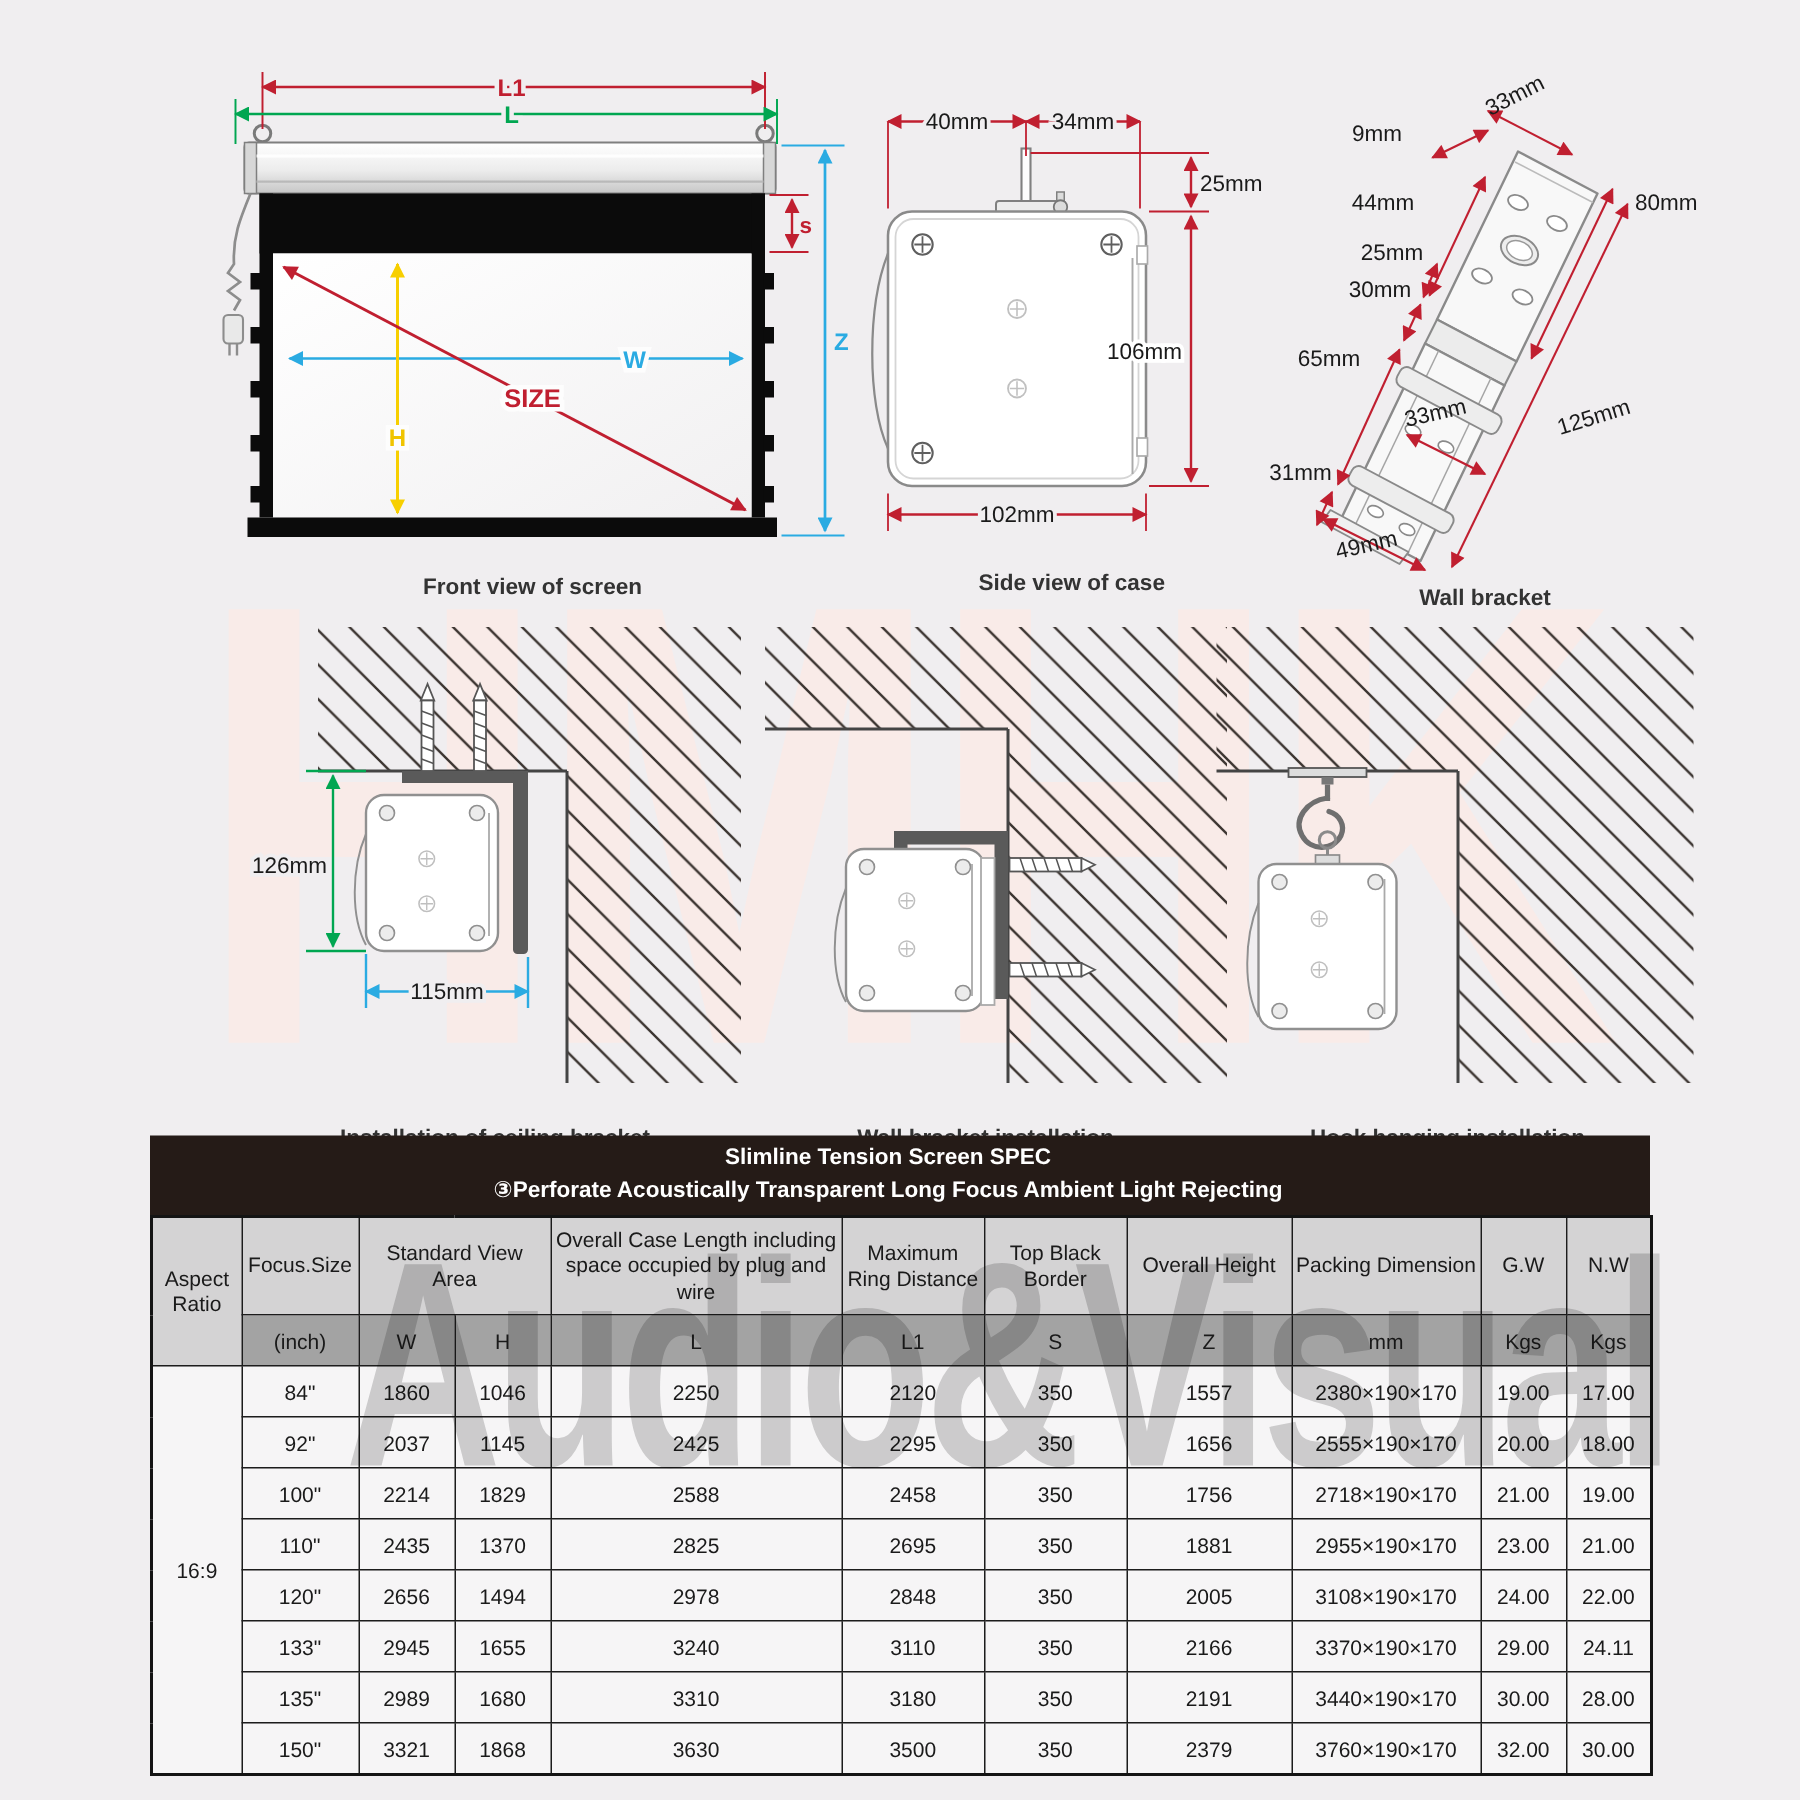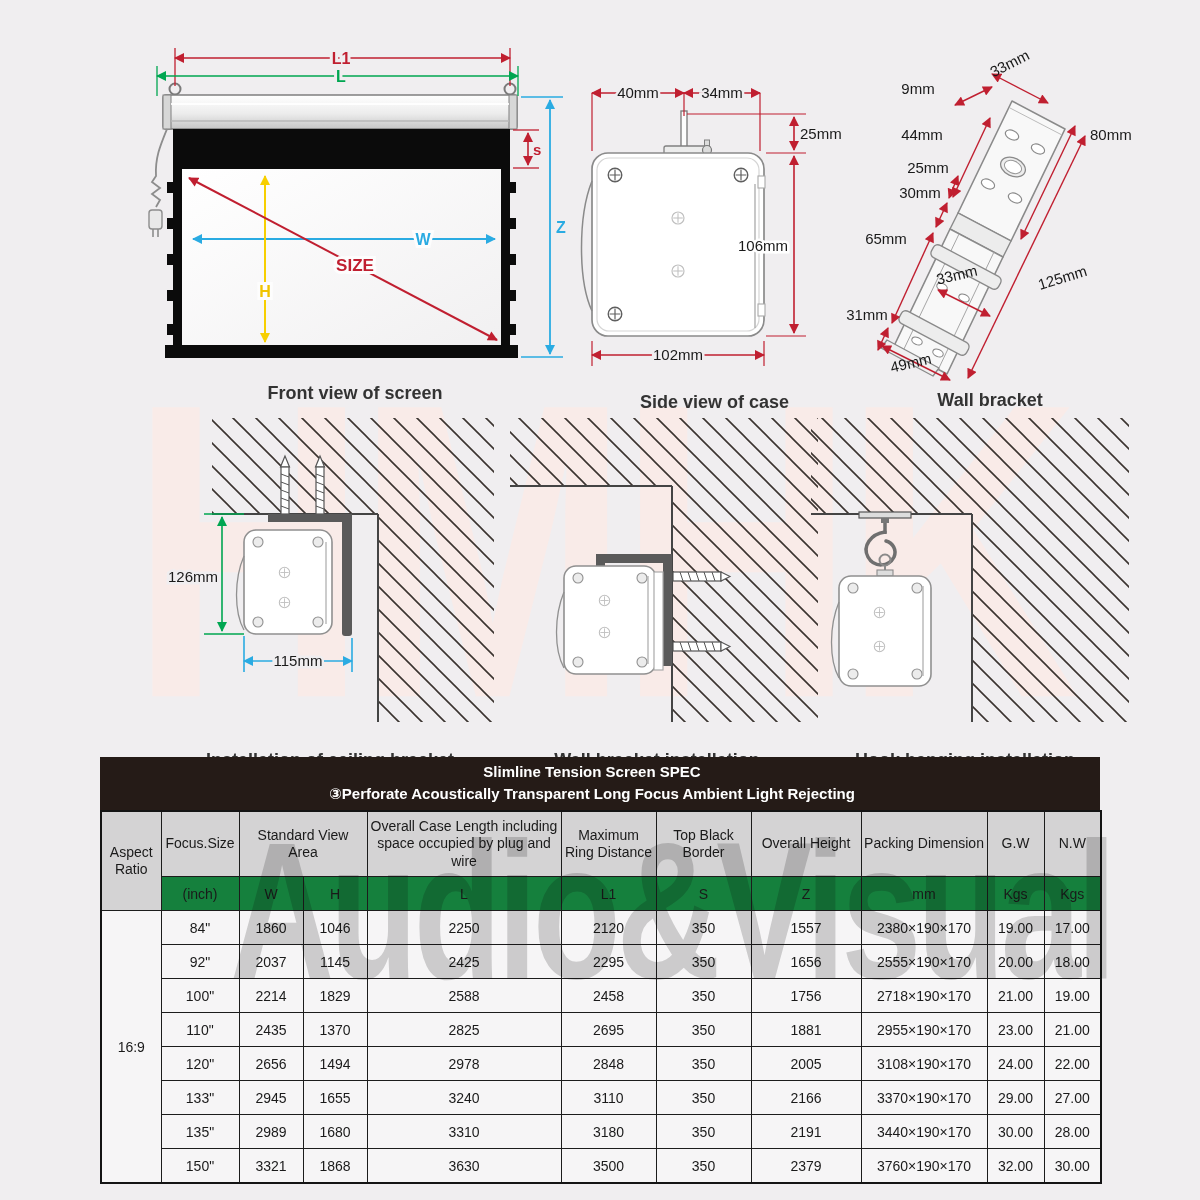--- a/index.html
+++ b/index.html
@@ -1,33 +1,33 @@
 <!DOCTYPE html>
 <html><head>
 <meta charset="utf-8">
 <style>
   html,body{margin:0;padding:0;}
   .page{position:relative;width:1200px;height:1200px;background:#f0eef0;overflow:hidden;
         font-family:"Liberation Sans","DejaVu Sans",sans-serif;color:#1a1a1a;}
   svg{font-family:"Liberation Sans","DejaVu Sans",sans-serif;}
   .fig{position:absolute;display:flex;flex-direction:column;align-items:center;z-index:1;}
-  .fig figcaption{margin-top:4px;font-size:18px;font-weight:bold;color:#333;}
+  .fig figcaption{margin-top:4px;font-size:15px;font-weight:bold;color:#333;}
   
   .wm-band{position:absolute;left:0;top:372px;width:1200px;height:392px;overflow:hidden;z-index:0;pointer-events:none;}
   .wm-brand{position:absolute;left:50%;top:50%;transform:translate(-50%,-54%) scaleX(.78);
             font-size:420px;font-weight:bold;letter-spacing:-14px;color:#f9ebe8;white-space:nowrap;line-height:1;}
   
   .table-wrap{position:absolute;left:100px;top:757px;width:1000px;z-index:2;}
   .tbl-title{background:#251b17;color:#fff;text-align:center;font-size:15px;font-weight:bold;
              line-height:22px;padding:4px 16px 5px 0;}
   table{border-collapse:collapse;table-layout:fixed;width:1000px;background:#f0eef0;}
   td{border:1.6px solid #1c1c1c;text-align:center;vertical-align:middle;font-size:14px;
      padding:1px 2px;overflow:hidden;}
   .hrow td{background:#d4d3d4;height:62px;line-height:1.25;}
-  .srow td{background:#15803d;height:31px;}
+  .srow td{background:#a3a3a3;height:31px;}
   .drow td{background:#f6f5f6;height:31px;}
   table{border:2.5px solid #141414;}
   .wm-table{position:absolute;left:0;top:56px;width:1000px;text-align:center;font-size:195px;font-weight:bold;
             line-height:1;letter-spacing:-6px;color:#6e6e6e;opacity:.30;mix-blend-mode:multiply;
             transform:scaleX(.74);transform-origin:center;z-index:3;pointer-events:none;white-space:nowrap;}
   .dimlabel{font-size:15px;fill:#1a1a1a;}
 </style>
 </head>
 <body>
 
@@ -138,21 +138,21 @@
       <g stroke="#2aabe2" stroke-width="1.3">
         <line x1="396" y1="63" x2="438" y2="63"></line>
           <line x1="396" y1="323" x2="438" y2="323"></line>
         <line x1="425" y1="66" x2="425" y2="320" stroke-width="1.8" marker-start="url(#aB)" marker-end="url(#aB)"></line>
       </g>
       <text x="431" y="199" font-size="16" font-weight="bold" fill="#2aabe2" stroke="#f0eef0" stroke-width="6" paint-order="stroke">Z</text>
     </svg>
     <figcaption>Front view of screen</figcaption>
   </figure>
 
-  <figure class="fig" style="left:532px;top:40px;width:285px;text-align:right;">
+  <figure class="fig" style="left:532px;top:28px;width:285px;text-align:right;">
     <svg width="285" height="332" viewBox="0 0 285 332">
 
       <rect x="109" y="55" width="6" height="42" fill="#fdfdfd" stroke="#808080" stroke-width="1.4"></rect>
       <rect x="92" y="90" width="46" height="9" rx="2" fill="#ececec" stroke="#808080" stroke-width="1.3"></rect>
       <rect x="132.5" y="84" width="5" height="7" fill="#dcdcdc" stroke="#808080" stroke-width="1"></rect>
       <circle cx="135" cy="94" r="4.5" fill="#dcdcdc" stroke="#777" stroke-width="1.2"></circle>
 
       <rect x="20" y="97" width="172" height="183" rx="16" fill="#ffffff" stroke="#8a8a8a" stroke-width="1.7"></rect>
       <rect x="25" y="102" width="162" height="173" rx="12" fill="none" stroke="#d5d5d5" stroke-width="1.2"></rect>
       <path d="M20,125 C6,160 6,225 20,255" fill="none" stroke="#8a8a8a" stroke-width="1.5"></path>
@@ -464,21 +464,21 @@
       <tr class="drow">
         <td>133"</td>
             <td>2945</td>
             <td>1655</td>
             <td>3240</td>
             <td>3110</td>
             <td>350</td>
             <td>2166</td>
             <td>3370×190×170</td>
             <td>29.00</td>
-            <td>27.00</td>
+            <td>24.11</td>
       </tr>
       <tr class="drow">
         <td>135"</td>
             <td>2989</td>
             <td>1680</td>
             <td>3310</td>
             <td>3180</td>
             <td>350</td>
             <td>2191</td>
             <td>3440×190×170</td>

